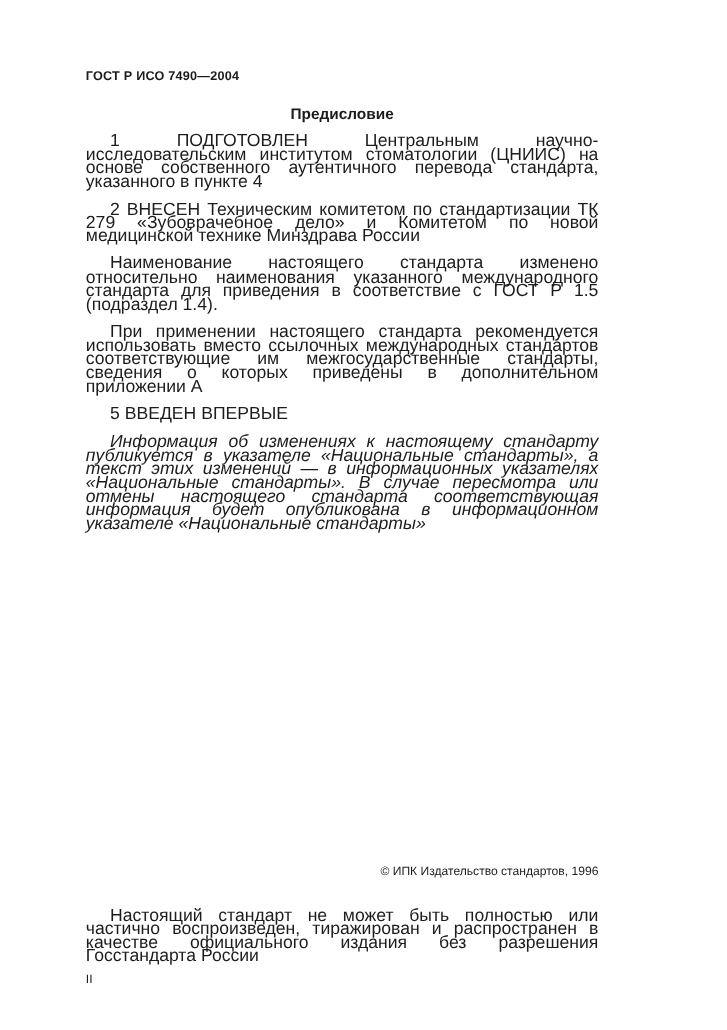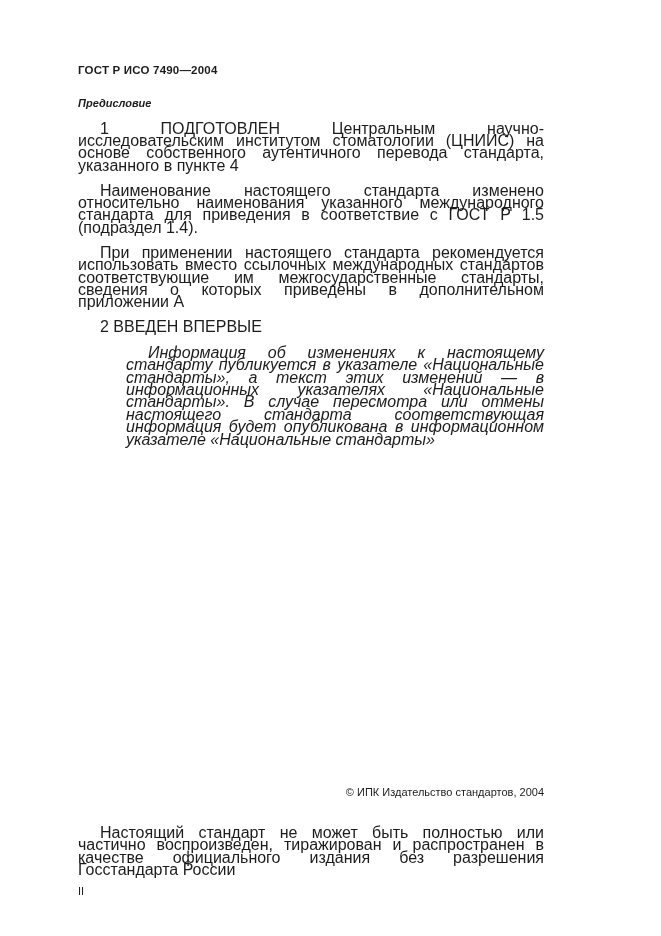--- a/index.html
+++ b/index.html
@@ -17,36 +17,35 @@
       padding: 64px 61px 0 78px;
     }
     .doc-code {
       font-weight: bold;
       font-size: 11.5px;
       line-height: 13px;
       letter-spacing: 0.2px;
     }
     .doc-title {
       margin: 19px 0 7px 0;
+      text-align: center;
       font-weight: bold;
-      font-size: 11px;
+      font-size: 14px;
       line-height: 14px;
-      font-style: italic;
     }
     .para {
       margin: 12.5px 0 0 0;
       font-size: 16px;
       line-height: 12.4px;
       text-align: justify;
       text-indent: 22px;
     }
     .para.italic {
       font-style: italic;
       margin-top: 13px;
-      margin-left: 48px;
     }
     .copyright {
       position: absolute;
       top: 786px;
       left: 78px;
       right: 61px;
       font-size: 11px;
       line-height: 12.4px;
       text-align: right;
     }
@@ -73,30 +72,31 @@
 <body>
 
 <div class="page">
   <div class="content">
     <div class="doc-code">ГОСТ Р ИСО 7490—2004</div>
 
     <h1 class="doc-title">Предисловие</h1>
 
     <p class="para">1  ПОДГОТОВЛЕН Центральным научно-исследовательским институтом стоматологии (ЦНИИС) на основе собственного аутентичного перевода стандарта, указанного в пункте 4</p>
 
+    <p class="para">2  ВНЕСЕН Техническим комитетом по стандартизации ТК 279 «Зубоврачебное дело» и Комитетом по новой медицинской технике Минздрава России</p>
 
 
 
     <p class="para">Наименование настоящего стандарта изменено относительно наименования указанного международного стандарта для приведения в соответствие с ГОСТ Р 1.5 (подраздел 1.4).</p>
 
     <p class="para">При применении настоящего стандарта рекомендуется использовать вместо ссылочных международных стандартов соответствующие им межгосударственные стандарты, сведения о которых приведены в дополнительном приложении А</p>
 
-    <p class="para">2  ВВЕДЕН ВПЕРВЫЕ</p>
+    <p class="para">5  ВВЕДЕН ВПЕРВЫЕ</p>
 
     <p class="para italic">Информация об изменениях к настоящему стандарту публикуется в указателе «Национальные стандарты», а текст этих изменений — в информационных указателях «Национальные стандарты». В случае пересмотра или отмены настоящего стандарта соответствующая информация будет опубликована в информационном указателе «Национальные стандарты»</p>
   </div>
 
-  <div class="copyright">© ИПК Издательство стандартов, 2004</div>
+  <div class="copyright">© ИПК Издательство стандартов, 1996</div>
 
   <p class="restriction">Настоящий стандарт не может быть полностью или частично воспроизведен, тиражирован и распространен в качестве официального издания без разрешения Госстандарта России</p>
 
   <div class="page-number">II</div>
 </div>
 
 </body></html>

